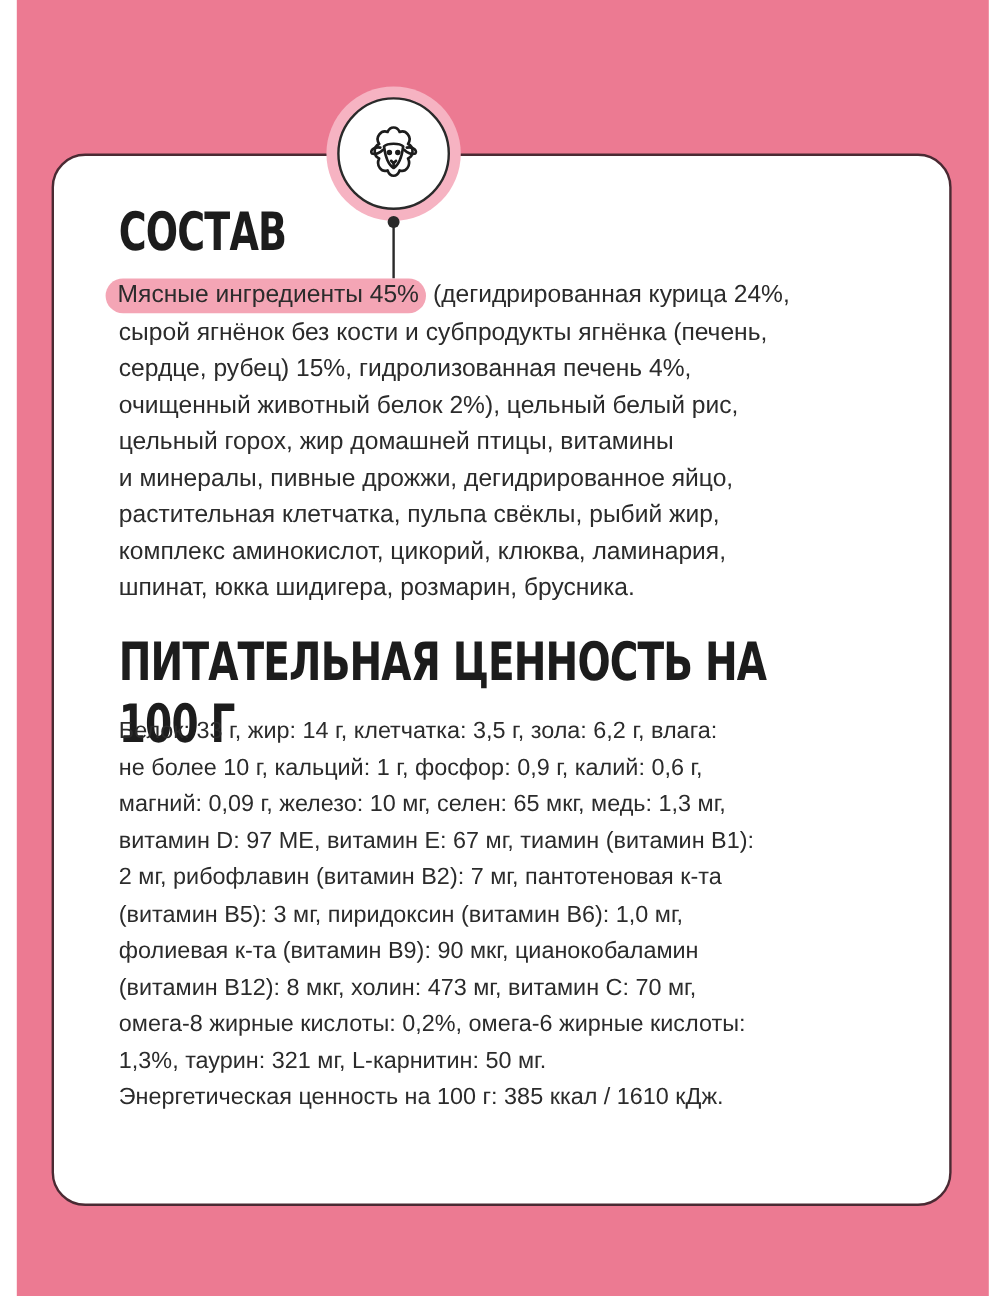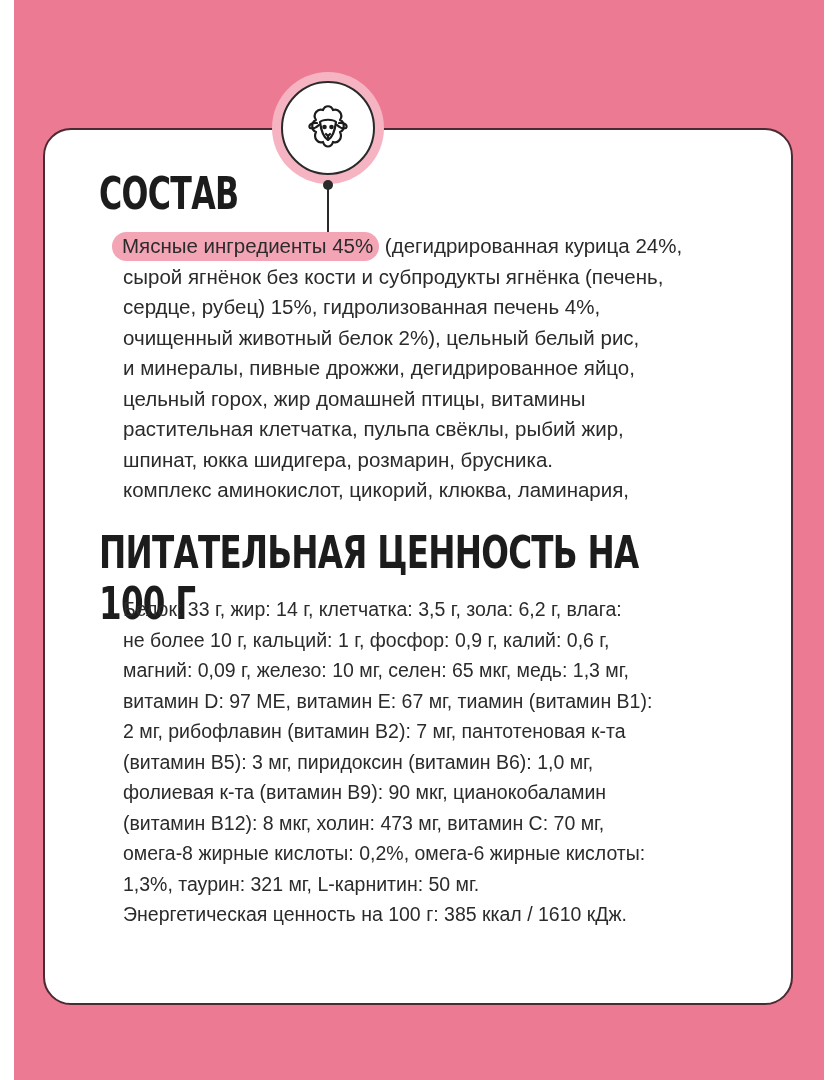--- a/index.html
+++ b/index.html
@@ -38,21 +38,21 @@
     transform-origin: left top;
   }
   .h-composition { top: 168px; font-size: 44px; transform: scaleX(0.72); }
   .h-nutrition { top: 527px; font-size: 44px; transform: scaleX(0.74); }
   .text-block {
     position: absolute; left: 99px; width: 640px;
     font-size: 20.5px; line-height: 30.5px; color: #2b2b2b;
   }
   .ingredients { top: 231px; }
   .nutrition { top: 594px; font-size: 19.5px; line-height: 30.5px; }
-  .line { white-space: nowrap; display: block; margin-left: 24px; }
+  .line { white-space: nowrap; display: block; }
   .highlight {
     background: #f4a5b5; border-radius: 16px; padding: 2px 6px 4px 10px; margin-left: -11px;
   }
 </style>
 </head>
 <body>
 
 <div class="pink-bg"></div>
 
 <div class="card"></div>
@@ -75,25 +75,25 @@
 <div class="connector"></div>
 <div class="connector-dot"></div>
 
 <div class="heading h-composition">СОСТАВ</div>
 
 <div class="text-block ingredients">
   <span class="line"><span class="highlight">Мясные ингредиенты 45%</span><span> (дегидрированная курица 24%,</span></span>
   <span class="line">сырой ягнёнок без кости и субпродукты ягнёнка (печень,</span>
   <span class="line">сердце, рубец) 15%, гидролизованная печень 4%,</span>
   <span class="line">очищенный животный белок 2%), цельный белый рис,</span>
+  <span class="line">цельный горох, жир домашней птицы, витамины</span>
   <span class="line">и минералы, пивные дрожжи, дегидрированное яйцо,</span>
-  <span class="line">цельный горох, жир домашней птицы, витамины</span>
   <span class="line">растительная клетчатка, пульпа свёклы, рыбий жир,</span>
+  <span class="line">комплекс аминокислот, цикорий, клюква, ламинария,</span>
   <span class="line">шпинат, юкка шидигера, розмарин, брусника.</span>
-  <span class="line">комплекс аминокислот, цикорий, клюква, ламинария,</span>
 </div>
 
 <div class="heading h-nutrition">ПИТАТЕЛЬНАЯ ЦЕННОСТЬ НА  100 Г</div>
 
 <div class="text-block nutrition">
   <span class="line">Белок: 33 г, жир: 14 г, клетчатка: 3,5 г, зола: 6,2 г, влага:</span>
   <span class="line">не более 10 г, кальций: 1 г, фосфор: 0,9 г, калий: 0,6 г,</span>
   <span class="line">магний: 0,09 г, железо: 10 мг, селен: 65 мкг, медь: 1,3 мг,</span>
   <span class="line">витамин D: 97 МЕ, витамин Е: 67 мг, тиамин (витамин В1):</span>
   <span class="line">2 мг, рибофлавин (витамин В2): 7 мг, пантотеновая к-та</span>

